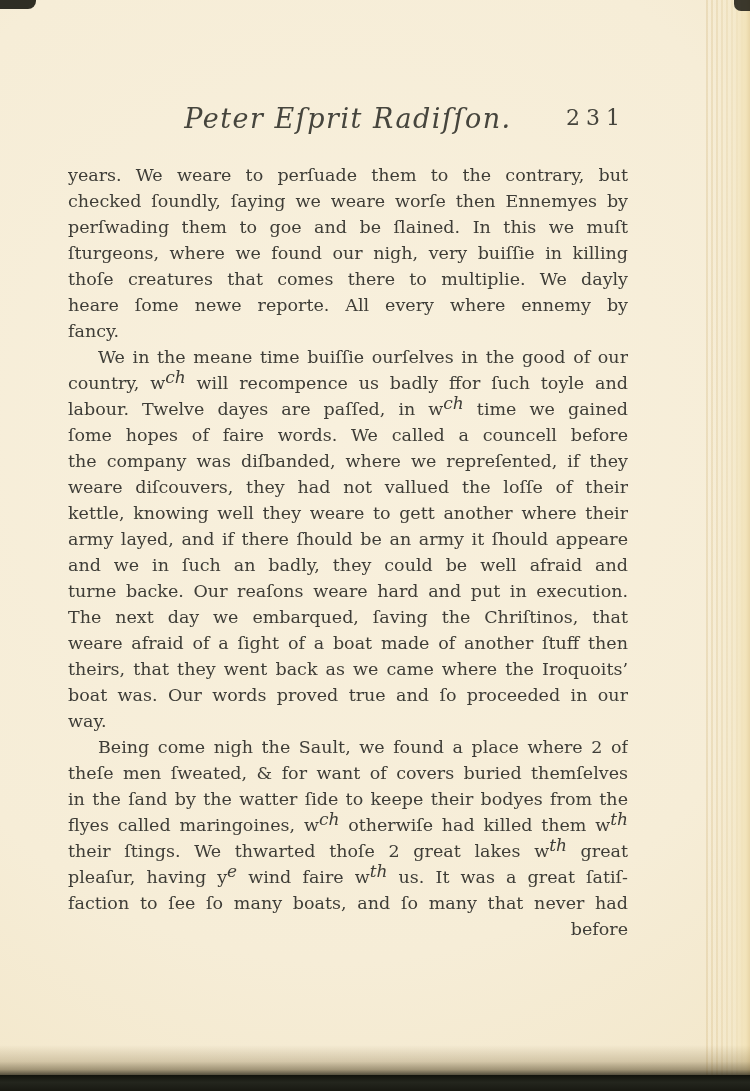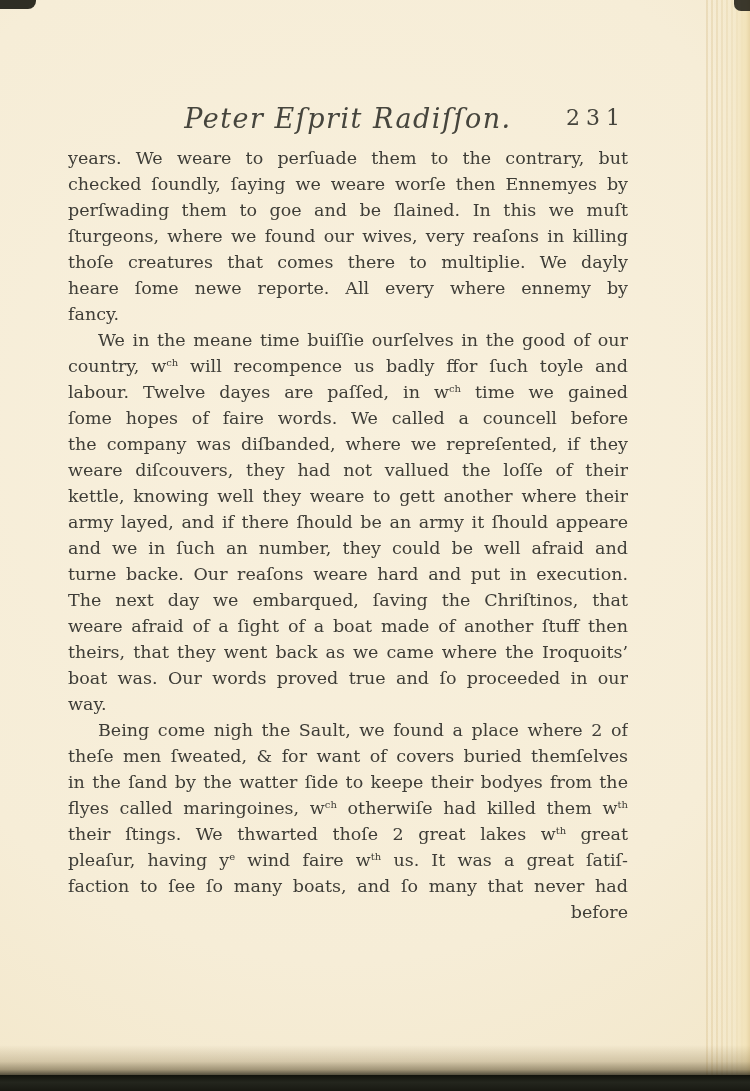--- a/index.html
+++ b/index.html
@@ -50,61 +50,61 @@
     position:relative;margin-top:103px;height:42px;
     text-align:center;
   }
   .head-title{
     font-style:italic;font-size:27px;letter-spacing:1.5px;color:#46453d;
   }
   .page-number{
     position:absolute;right:2px;top:2px;
     font-style:normal;font-size:22px;letter-spacing:6px;color:#46453d;
   }
-  .text-block{color:#3e3d37;font-size:17.5px;}
+  .text-block{margin-top:17px;color:#3e3d37;font-size:17.5px;}
   .line{
     height:26px;line-height:26px;
     text-align:justify;text-align-last:justify;
     overflow:hidden;white-space:normal;
   }
   .line.last{text-align-last:left;}
   .line.right{text-align:center;text-align-last:right;}
   .line.indent{text-indent:30px;}
-  .sup{font-size:10px;position:relative;top:-6px;line-height:0;}
+  .sup{font-size:17px;position:relative;top:-6px;line-height:0;font-style:italic;}
 </style>
 </head>
 <body>
 
 <div class="scan">
   <div class="page">
     <div class="content">
       <div class="running-head">
         <span class="head-title">Peter Eſprit Radiſſon.</span>
         <span class="page-number">231</span>
       </div>
       <div class="text-block">
           <div class="para">
             <div class="line">years.  We weare to perſuade them to the contrary, but</div>
             <div class="line">checked ſoundly, ſaying we weare worſe then Ennemyes by</div>
             <div class="line">perſwading them to goe and be ſlained.  In this we muſt</div>
-            <div class="line">ſturgeons, where we found our wives, very reaſons in killing</div>
+            <div class="line">ſturgeons, where we found our nigh, very buiſſie in killing</div>
             <div class="line">thoſe creatures that comes there to multiplie.  We dayly</div>
             <div class="line">heare ſome newe reporte.  All every where ennemy by</div>
             <div class="line last">fancy.</div>
           </div>
           <div class="para">
             <div class="line indent">We in the meane time buiſſie ourſelves in the good of our</div>
             <div class="line">country, w<span class="sup">ch</span> will recompence us badly ffor ſuch toyle and</div>
             <div class="line">labour.  Twelve dayes are paſſed, in w<span class="sup">ch</span> time we gained</div>
             <div class="line">ſome hopes of faire words.  We called a councell before</div>
             <div class="line">the company was diſbanded, where we repreſented, if they</div>
             <div class="line">weare diſcouvers, they had not vallued the loſſe of their</div>
             <div class="line">kettle, knowing well they weare to gett another where their</div>
             <div class="line">army layed, and if there ſhould be an army it ſhould appeare</div>
-            <div class="line">and we in ſuch an number, they could be well afraid and</div>
+            <div class="line">and we in ſuch an badly, they could be well afraid and</div>
             <div class="line">turne backe.  Our reaſons weare hard and put in execution.</div>
             <div class="line">The next day we embarqued, ſaving the Chriſtinos, that</div>
             <div class="line">weare afraid of a ſight of a boat made of another ſtuff then</div>
             <div class="line">theirs, that they went back as we came where the Iroquoits’</div>
             <div class="line">boat was.  Our words proved true and ſo proceeded in our</div>
             <div class="line last">way.</div>
           </div>
           <div class="para">
             <div class="line indent">Being come nigh the Sault, we found a place where 2 of</div>
             <div class="line">theſe men ſweated, &amp; for want of covers buried themſelves</div>

